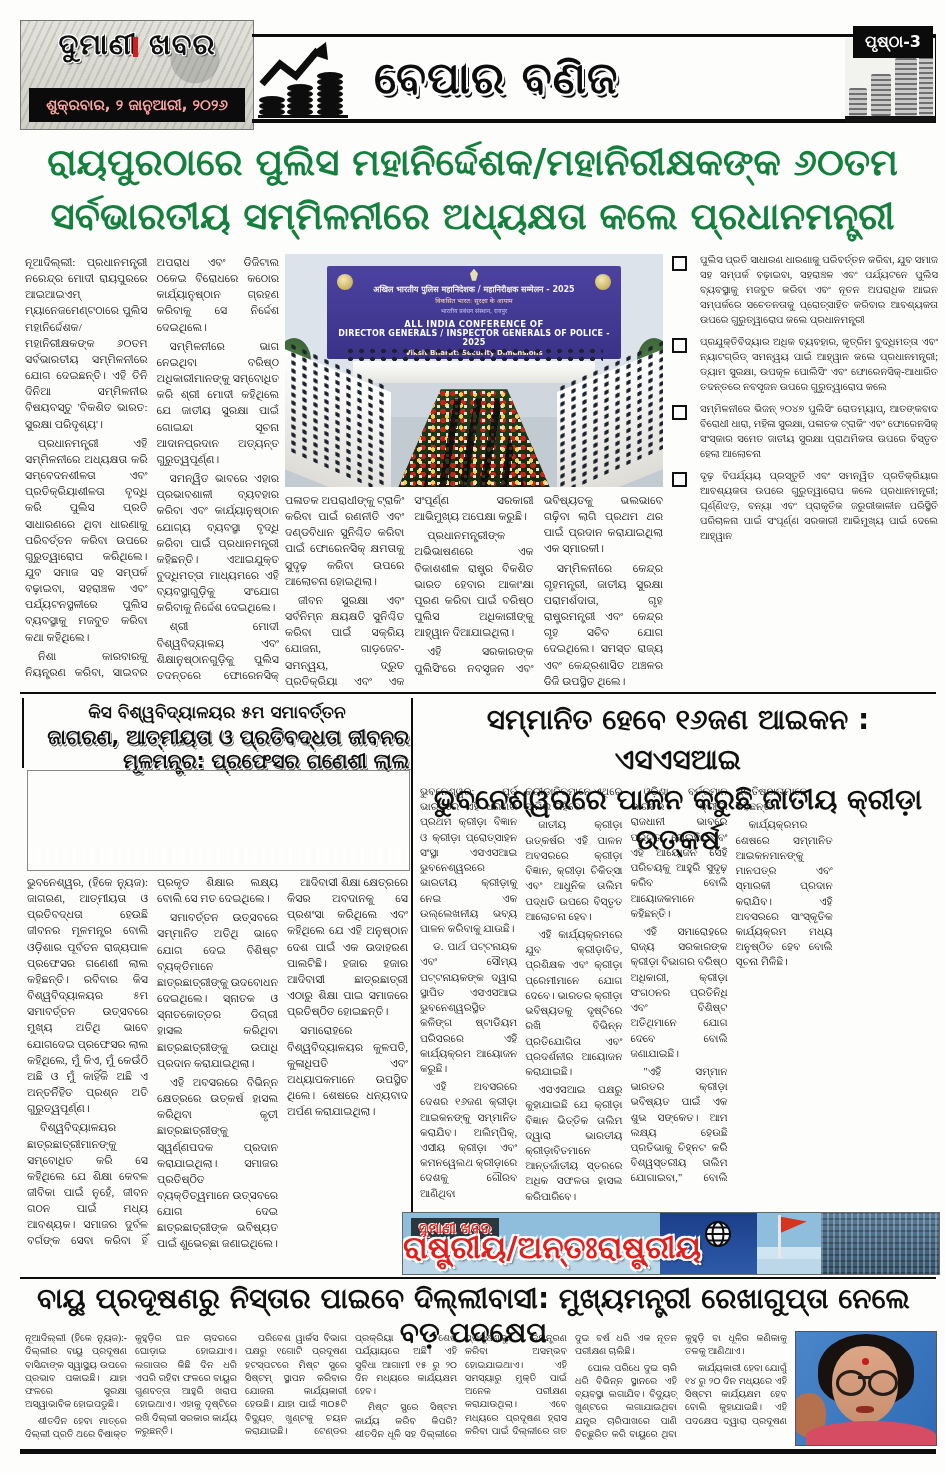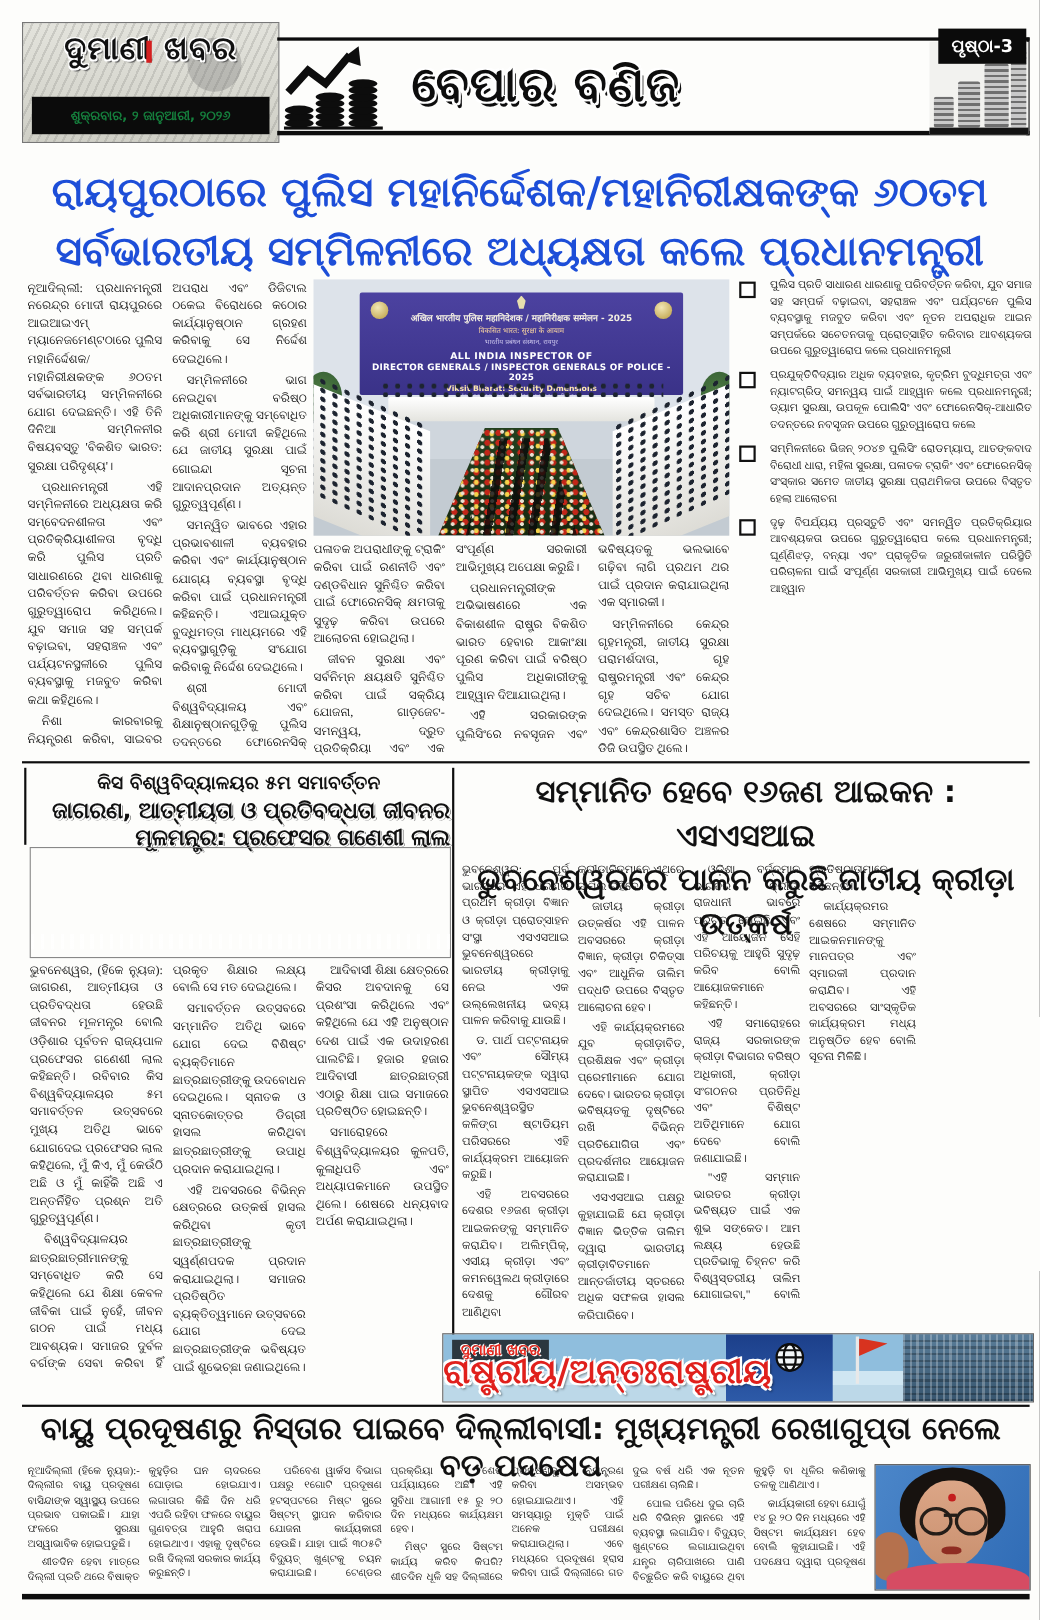--- a/index.html
+++ b/index.html
@@ -10,42 +10,42 @@
 
   
   .logo-box{left:20px;top:20px;width:232px;height:108px;background:
       radial-gradient(circle at 75% 35%, rgba(120,120,120,.35) 0 24px, transparent 25px),
       repeating-linear-gradient(115deg, rgba(140,140,135,.28) 0 2px, transparent 2px 7px),
       linear-gradient(#e3e3dc,#cfcfc6);border:1px solid #777;}
   .logo-title{position:absolute;left:0;right:0;top:6px;text-align:center;font-family:"DejaVu Sans",sans-serif;
       font-weight:900;font-size:29px;letter-spacing:1px;color:#101010;
       text-shadow:-1px -1px 0 #fff,1px -1px 0 #fff,-1px 1px 0 #fff,1px 1px 0 #fff,2px 2px 1px #555;}
   .logo-red-accent{position:absolute;left:112px;top:16px;width:5px;height:20px;background:#d41f1f;}
-  .date-strip{position:absolute;left:8px;right:8px;bottom:7px;height:34px;background:#0b0b0b;color:#15803d;
-      font-family:"DejaVu Sans",sans-serif;font-size:12px;font-weight:700;line-height:34px;text-align:center;}
+  .date-strip{position:absolute;left:8px;right:8px;bottom:7px;height:34px;background:#0b0b0b;color:#fca5a5;
+      font-family:"DejaVu Sans",sans-serif;font-size:15px;font-weight:700;line-height:34px;text-align:center;}
 
   .header-topline{left:252px;top:34px;width:684px;height:3px;}
   .header-botline{left:252px;top:119px;width:684px;height:4px;}
   .header-redge{left:933px;top:34px;width:3px;height:89px;}
 
   .coins-icon{left:258px;top:40px;width:110px;height:78px;}
   .section-title{left:374px;top:52px;width:320px;font-family:"DejaVu Sans",sans-serif;font-weight:900;
       font-size:44px;color:#0d0d0d;letter-spacing:1px;
       text-shadow:-2px -2px 0 #fff,2px -2px 0 #fff,-2px 2px 0 #fff,2px 2px 0 #fff,3px 4px 0 #0d0d0d;}
 
   .coins-photo{left:845px;top:38px;width:90px;height:84px;background:#f2f2ef;}
   .coins-photo .stack{position:absolute;bottom:6px;background:
       repeating-linear-gradient(180deg,#6f6f6f 0 2px,#c9c9c9 2px 5px);border-radius:2px;}
   .coins-photo .base{position:absolute;left:0;right:0;bottom:0;height:6px;background:#141414;}
   .page-label{left:853px;top:26px;width:80px;height:32px;background:#0b0b0b;color:#fff;text-align:center;
       font-family:"DejaVu Sans",sans-serif;font-size:16px;font-weight:700;line-height:32px;}
 
   
   .lead-head{left:20px;top:136px;width:905px;text-align:center;font-family:"DejaVu Sans",sans-serif;
-      font-weight:800;font-size:37px;line-height:54px;color:#1d4ed8;margin-top:12px;}
+      font-weight:800;font-size:37px;line-height:54px;color:#15803d;}
 
   .bodytext{font-size:11px;line-height:1.47;text-align:justify;column-fill:auto;overflow:hidden;}
   .bodytext p{margin:0 0 3px;text-indent:13px;}
   .bodytext p:first-child{text-indent:0;}
 
   .lead-left{left:25px;top:254px;width:254px;height:436px;column-count:2;column-gap:9px;}
   .lead-mid{left:285px;top:492px;width:378px;height:198px;column-count:3;column-gap:10px;}
 
   .lead-bullets{left:668px;top:252px;width:270px;height:438px;overflow:hidden;}
   .lead-bullets p{position:relative;margin:0 0 7px;padding-left:32px;font-size:10px;line-height:1.5;
@@ -238,21 +238,21 @@
   <div class="abs photo-conf">
     <div class="plant l"></div>
     <div class="plant r"></div>
     <div class="conf-banner">
       <div class="emblem"></div>
       <div class="seal l"></div>
       <div class="seal r"></div>
       <div class="conf-h1">अखिल भारतीय पुलिस महानिदेशक / महानिरीक्षक सम्मेलन - 2025</div>
       <div class="conf-h2">विकसित भारत: सुरक्षा के आयाम</div>
       <div class="conf-h3">भारतीय प्रबंधन संस्थान, रायपुर</div>
-      <div class="conf-e1">ALL INDIA INSPECTOR OF</div>
+      <div class="conf-e1">ALL INDIA CONFERENCE OF</div>
       <div class="conf-e2">DIRECTOR GENERALS / INSPECTOR GENERALS OF POLICE - 2025</div>
       <div class="conf-e3">Viksit Bharat: Security Dimensions</div>
       <div class="conf-e4">Indian Institute of Management, Raipur</div>
     </div>
     <div class="table-head"></div>
     <div class="table-side l"></div>
     <div class="table-side r"></div>
     <div class="people-row people-top"></div>
     <div class="people-row people-l"></div>
     <div class="people-row people-r"></div>

